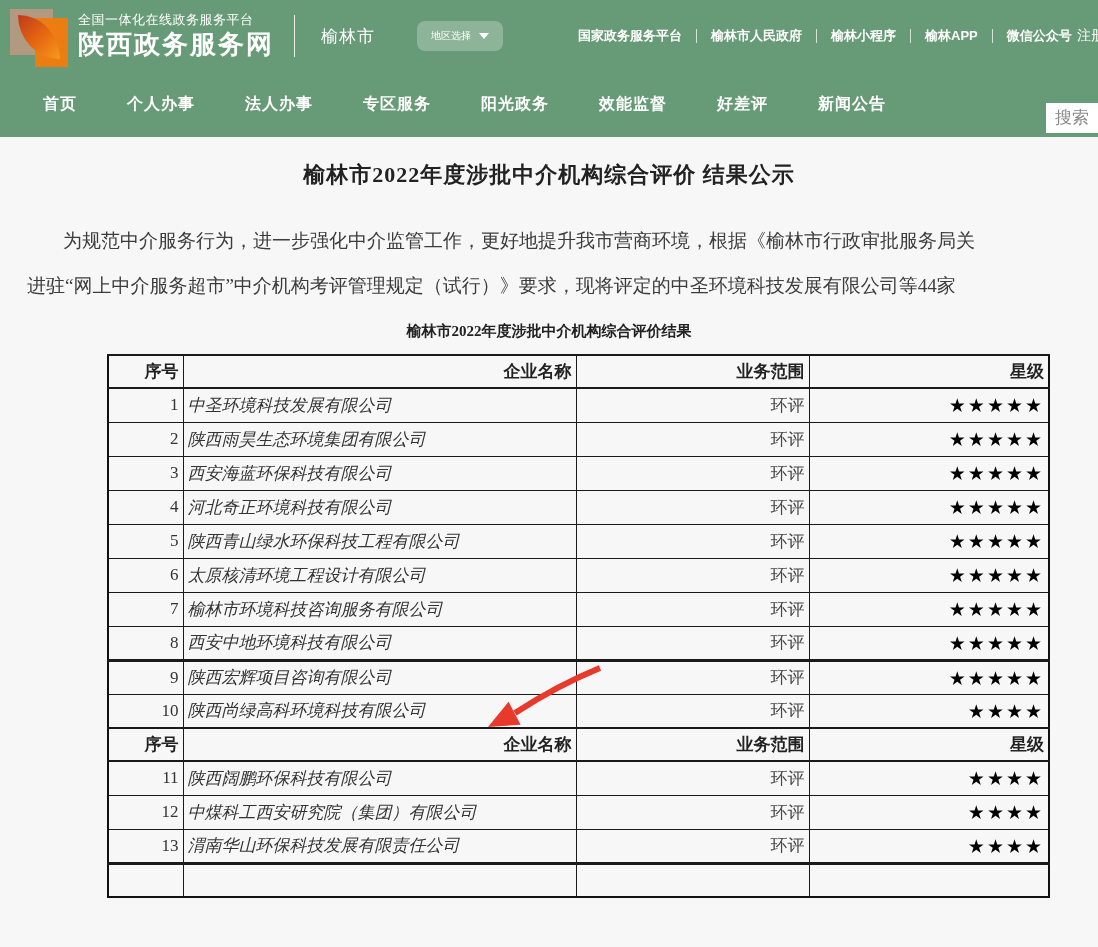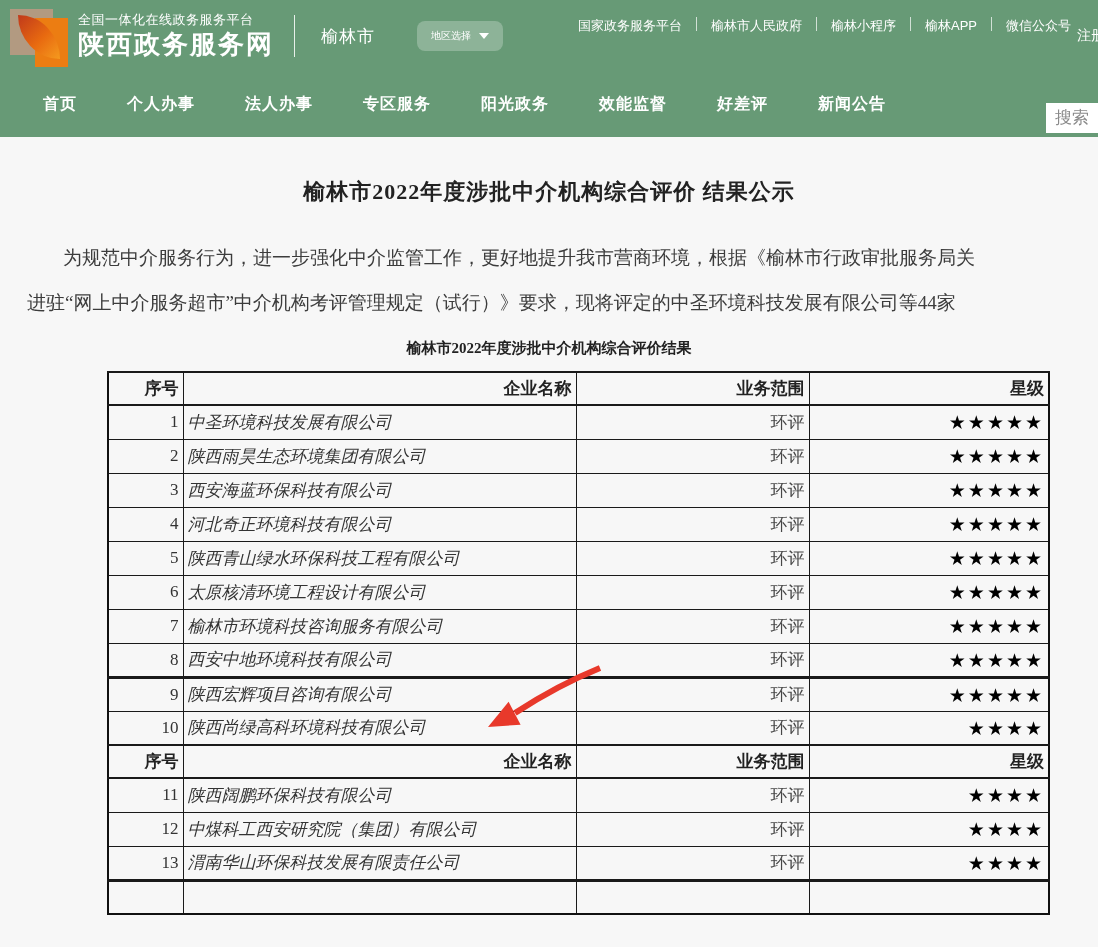--- a/index.html
+++ b/index.html
@@ -37,38 +37,38 @@
   .platform-name{font-size:13px;letter-spacing:.5px;}
   .site-name{font-size:26px;font-weight:bold;letter-spacing:2px;}
   .v-divider{width:1px;height:42px;background:rgba(255,255,255,.85);margin:0 26px 0 20px;}
   .city-name{font-size:17px;letter-spacing:1px;}
   .region-btn{
     margin-left:42px;background:rgba(255,255,255,.25);border:none;color:#fff;
     font-size:10px;padding:8px 14px;border-radius:8px;display:flex;align-items:center;gap:8px;
     cursor:pointer;font-family:inherit;
   }
   .caret-down{width:0;height:0;border-left:5px solid transparent;border-right:5px solid transparent;border-top:6px solid #fff;}
-  .top-links{position:absolute;left:578px;top:17px;height:72px;display:flex;align-items:flex-start;}
+  .top-links{position:absolute;left:578px;top:0;height:72px;display:flex;align-items:center;font-weight:bold;}
   .top-link{color:#fff;font-size:13px;text-decoration:none;white-space:nowrap;}
   .link-sep{width:1px;height:14px;background:rgba(255,255,255,.7);margin:0 14px;}
   .register-link{position:absolute;left:1077px;top:27px;color:#fff;font-size:14px;text-decoration:none;white-space:nowrap;}
 
   .main-nav{height:65px;display:flex;align-items:center;padding-left:43px;position:relative;}
   .nav-item{color:#fff;font-size:16px;letter-spacing:1px;text-decoration:none;white-space:nowrap;margin-right:50px;cursor:pointer;}
   .search-input{
     position:absolute;left:1046px;top:31px;width:200px;height:30px;border:none;outline:none;
     background:#fff;font-size:17px;color:#8a8a8a;padding-left:9px;font-family:inherit;
   }
   .search-input::placeholder{color:#8a8a8a;opacity:1;}
 
   
   .content{position:relative;font-family:"Liberation Serif", serif;color:var(--doc-text);}
   .notice-title{
     text-align:center;font-size:22px;font-weight:bold;color:#222;
-    padding-top:40px;letter-spacing:1px;white-space:nowrap;
+    padding-top:23px;letter-spacing:1px;white-space:nowrap;
   }
   .notice-paragraph{margin-top:28px;font-size:19px;line-height:45px;color:var(--doc-text);}
   .para-line{white-space:nowrap;padding-left:27px;}
   .para-line.indent{padding-left:63px;}
   .table-caption{
     text-align:center;font-size:15px;font-weight:bold;color:#222;margin-top:14px;white-space:nowrap;
   }
 
   .result-table{
     border-collapse:collapse;margin:13px 0 0 107px;table-layout:fixed;

